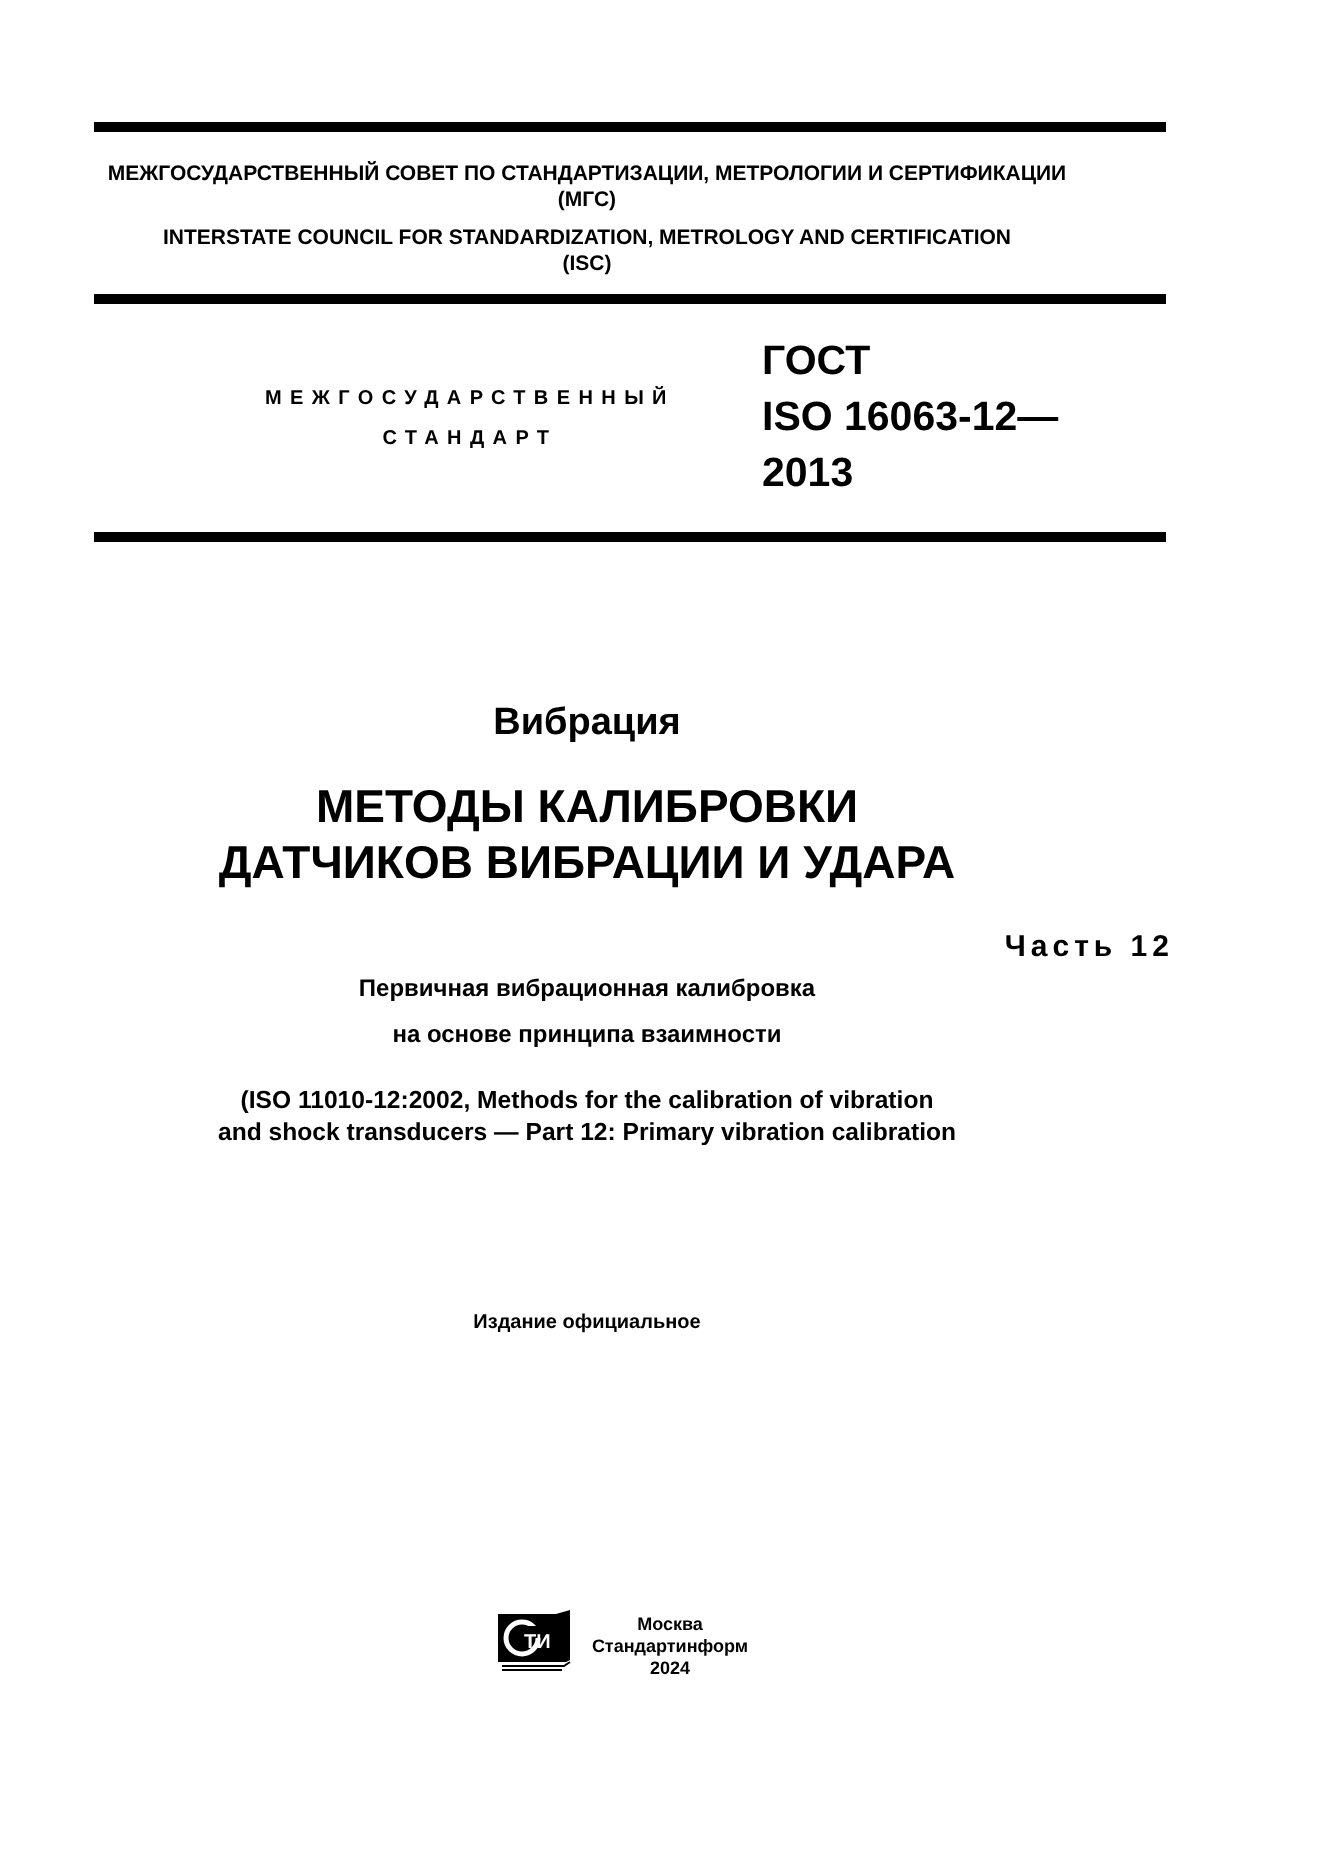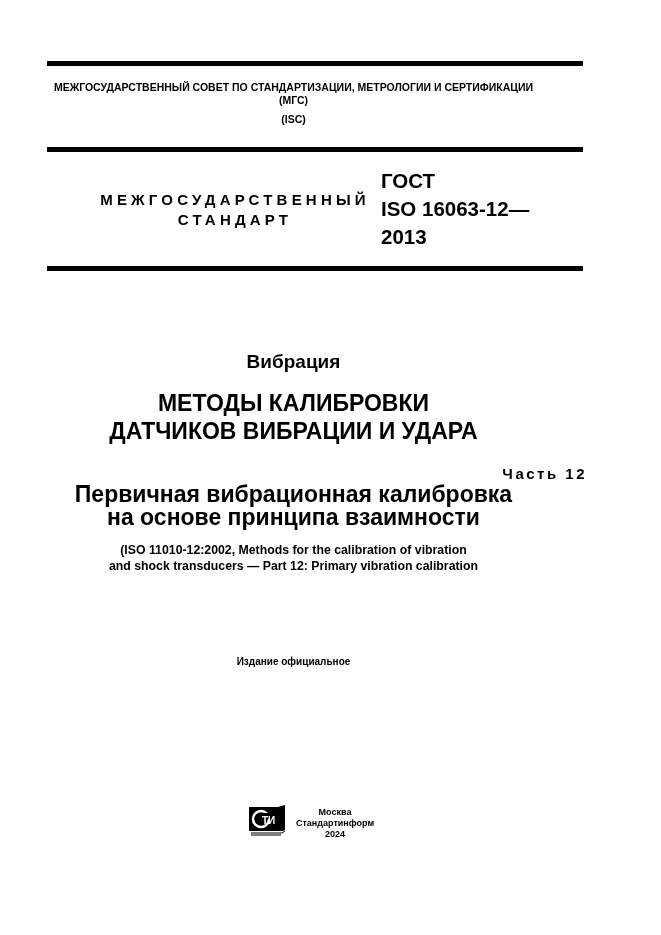--- a/index.html
+++ b/index.html
@@ -3,36 +3,37 @@
 <meta charset="utf-8">
 <style>
   html, body { margin:0; padding:0; background:#ffffff; }
   body { width:661px; height:935px; position:relative; overflow:hidden;
          font-family:"Liberation Sans", sans-serif; color:#000; }
   .rule { position:absolute; left:47px; width:536px; height:5px; background:#000; }
   .center { position:absolute; left:0; width:587px; text-align:center; }
   .b { font-weight:bold; }
   .council { font-size:10.5px; line-height:13px; }
   .left-std { position:absolute; left:95px; width:280px; text-align:center;
-              font-weight:bold; font-size:15px; letter-spacing:4.2px; line-height:20px; }
+              font-weight:bold; font-size:10px; letter-spacing:4.2px; line-height:20px; }
   .gost { position:absolute; left:381px; font-weight:bold; font-size:20.5px; line-height:28px; }
   .logo { position:absolute; left:248px; top:804px; width:38px; height:34px; }
   .pub { position:absolute; left:295px; width:80px; text-align:center; font-weight:bold;
          font-size:9px; line-height:11px; }
 </style>
 </head>
 <body>
 
 <div class="rule" style="top:61px;"></div>
 
 <div class="center b council" style="top:81px;">
   <div>МЕЖГОСУДАРСТВЕННЫЙ СОВЕТ ПО СТАНДАРТИЗАЦИИ, МЕТРОЛОГИИ И СЕРТИФИКАЦИИ</div>
   <div>(МГС)</div>
 </div>
 <div class="center b council" style="top:113px;">
+  <div>INTERSTATE COUNCIL FOR STANDARDIZATION, METROLOGY AND CERTIFICATION</div>
   <div>(ISC)</div>
 </div>
 
 <div class="rule" style="top:147px;"></div>
 
 <div class="left-std" style="top:190px;">
   <div>МЕЖГОСУДАРСТВЕННЫЙ</div>
   <div>СТАНДАРТ</div>
 </div>
 
@@ -46,21 +47,21 @@
 
 <div class="center b" style="top:350px; font-size:19px; line-height:24px;">Вибрация</div>
 
 <div class="center b" style="top:389px; font-size:23px; line-height:28px;">
   <div>МЕТОДЫ КАЛИБРОВКИ</div>
   <div>ДАТЧИКОВ ВИБРАЦИИ И УДАРА</div>
 </div>
 
 <div class="center b" style="top:466px; font-size:15px; line-height:16px; letter-spacing:2.5px;text-align:right;">Часть 12</div>
 
-<div class="center b" style="top:483px; font-size:23px; line-height:23px;">
+<div class="center b" style="top:483px; font-size:12px; line-height:23px;">
   <div>Первичная вибрационная калибровка</div>
   <div>на основе принципа взаимности</div>
 </div>
 
 <div class="center b" style="top:543px; font-size:12.3px; line-height:15.5px;">
   <div>(ISO 11010-12:2002, Methods for the calibration of vibration</div>
   <div>and shock transducers — Part 12: Primary vibration calibration</div>
 </div>
 
 <div class="center b" style="top:656px; font-size:10px; line-height:12px;">Издание официальное</div>

